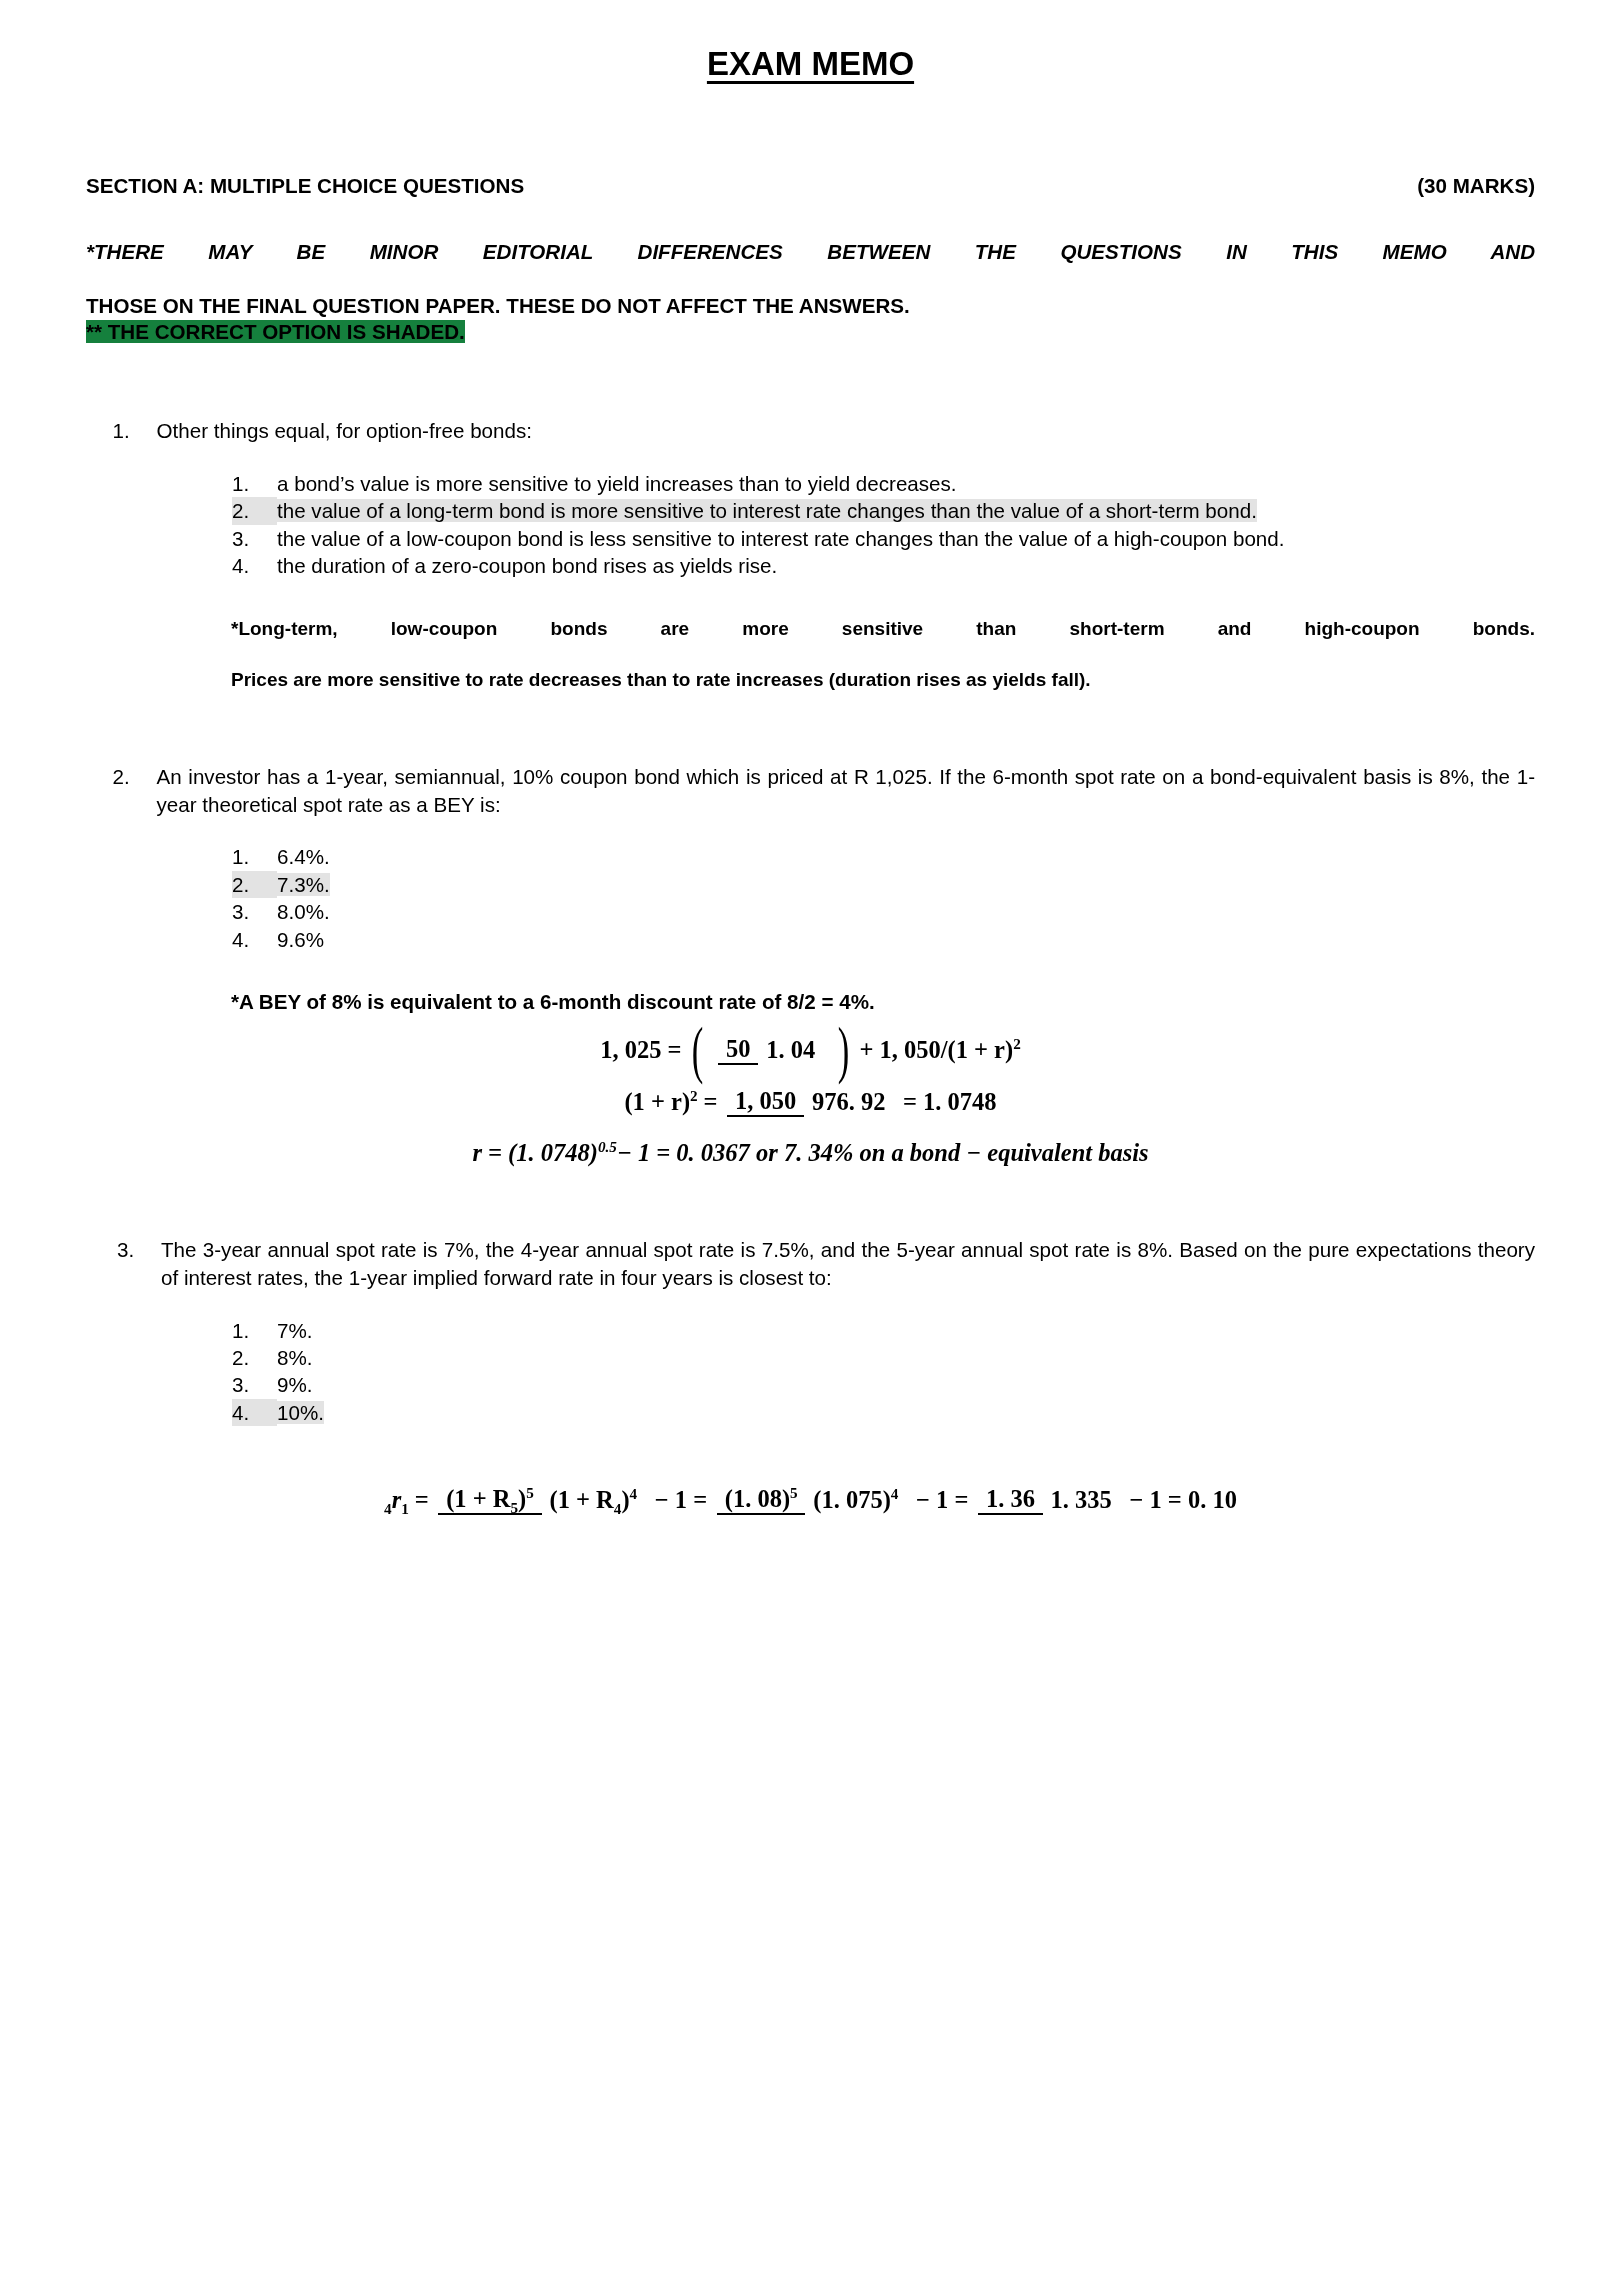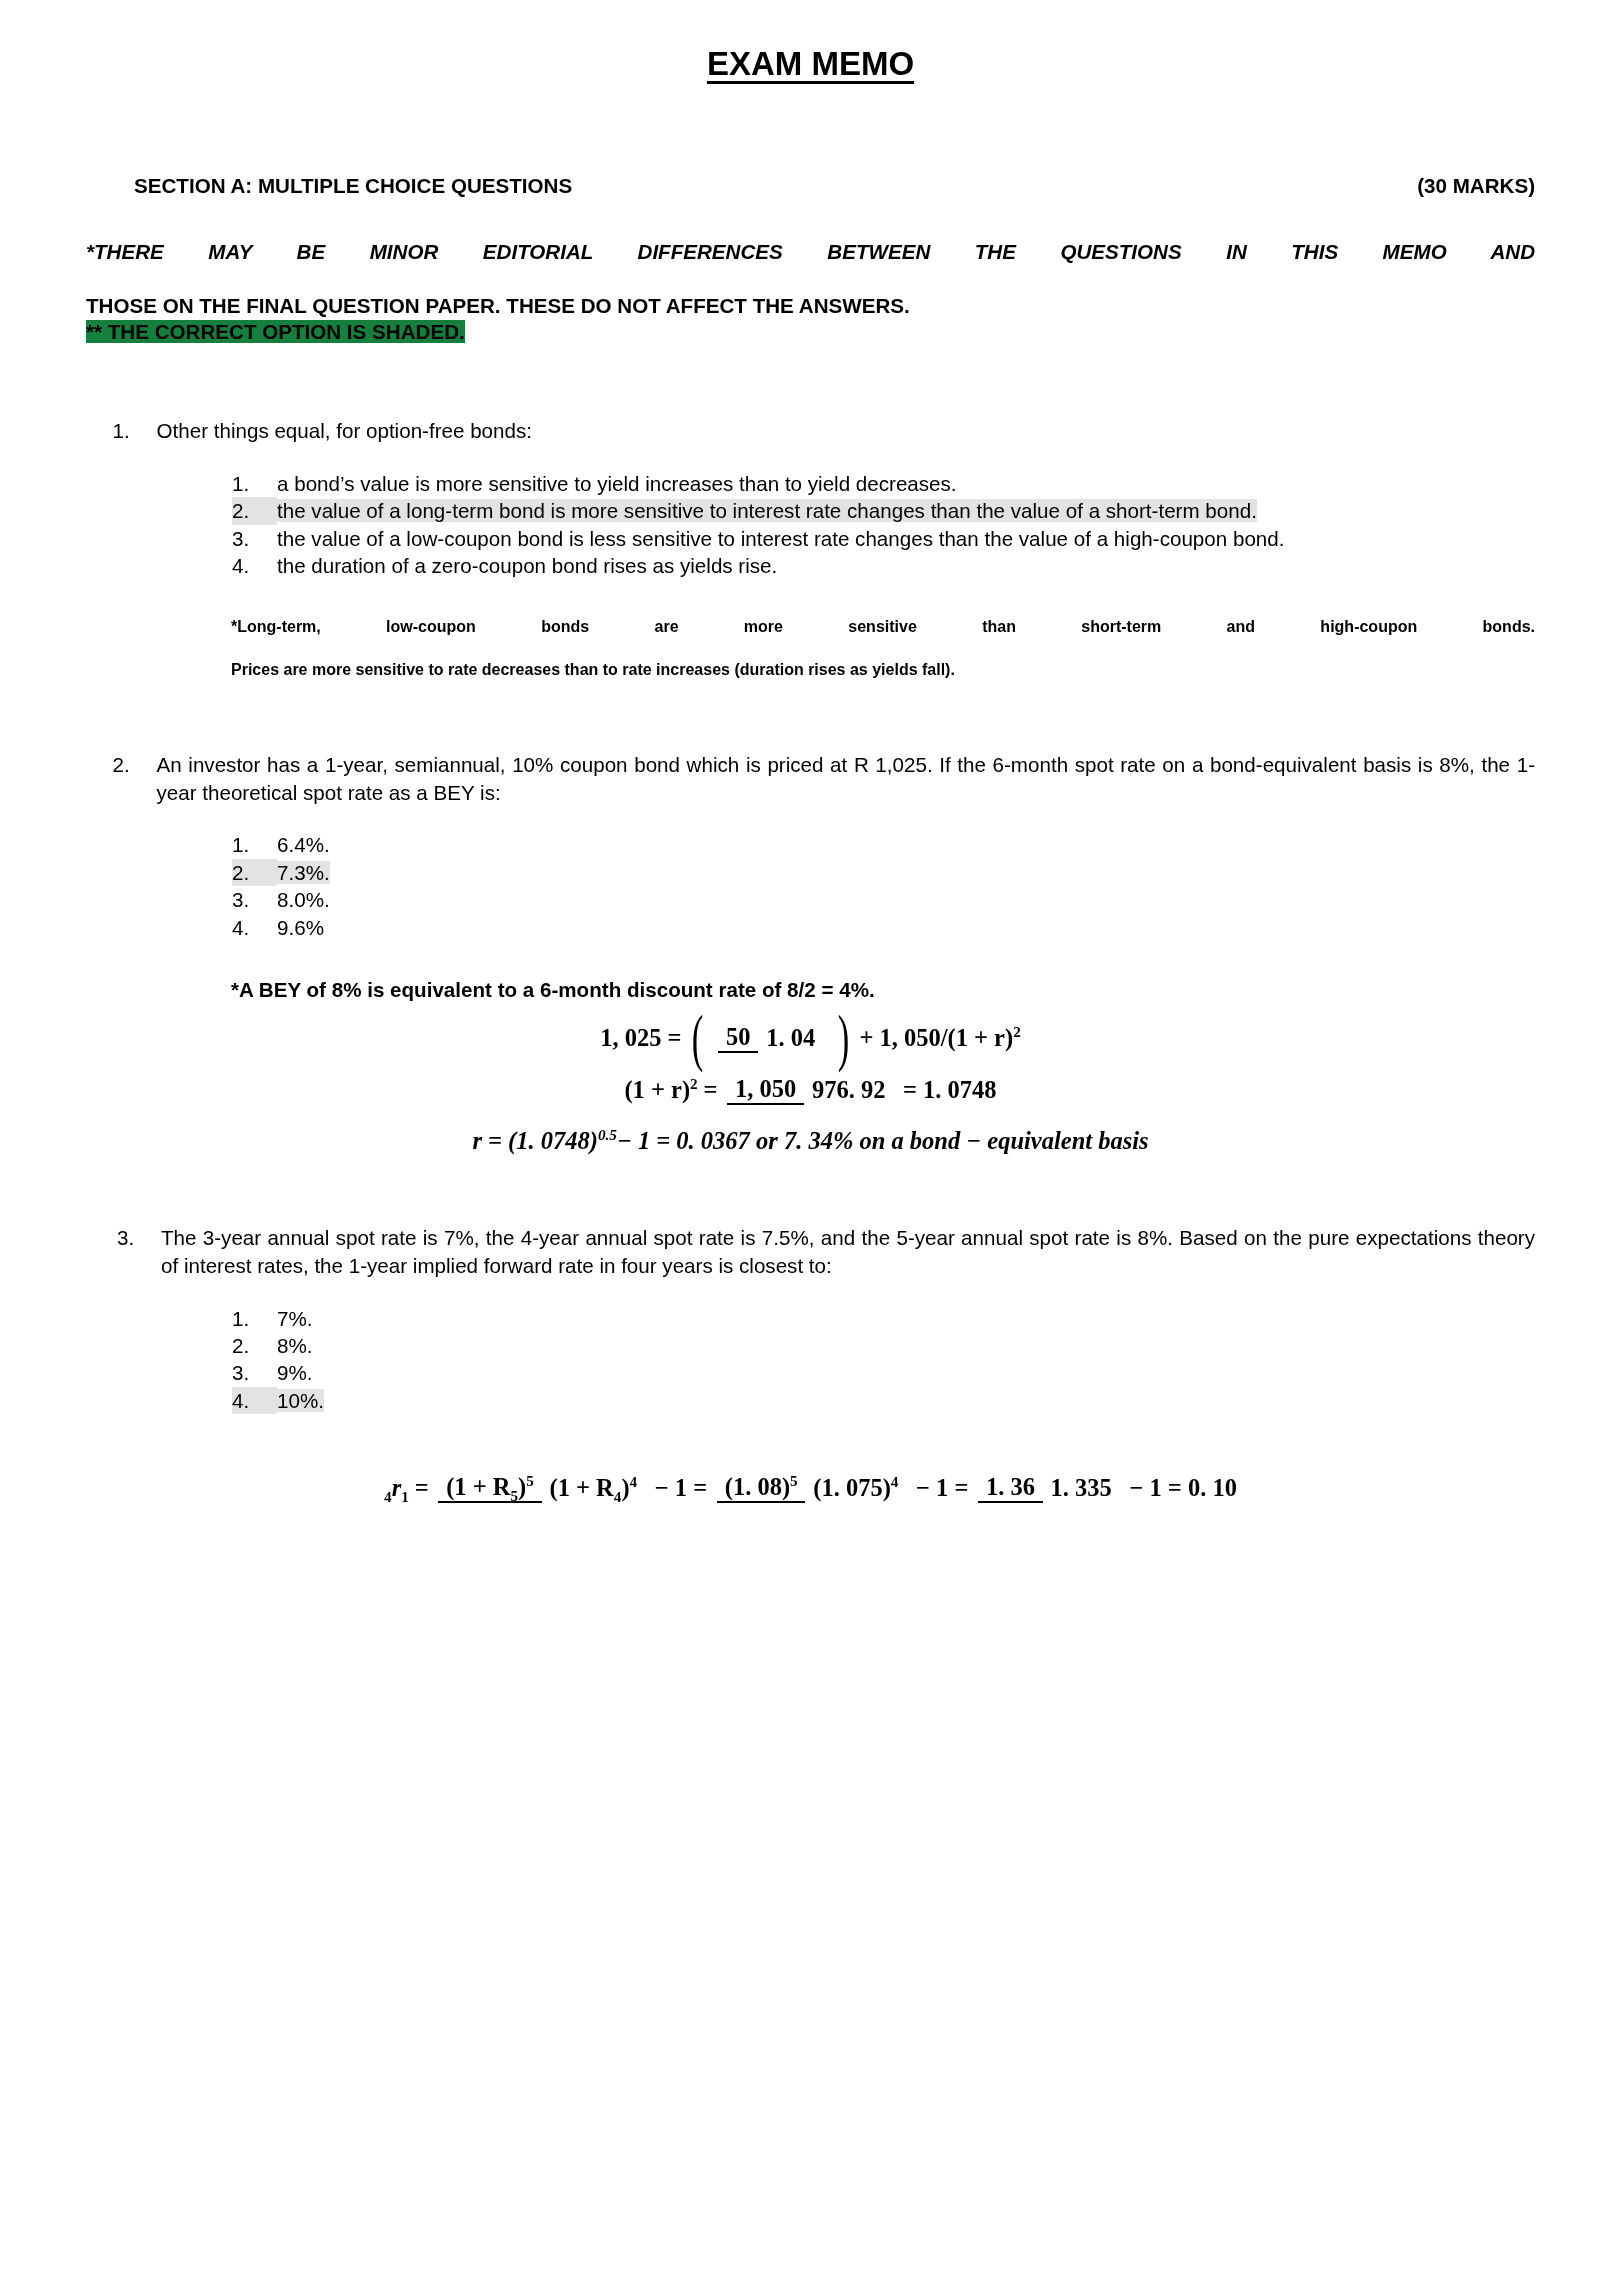--- a/index.html
+++ b/index.html
@@ -51,21 +51,20 @@
   }
 
   
   .section-row {
     display: flex;
     justify-content: space-between;
     align-items: baseline;
     font-size: 20.6px;
     font-weight: bold;
     margin-top: 91px;
-    margin-left: 48px;
   }
   .notice {
     font-size: 20.6px;
     font-weight: bold;
     line-height: 1.30;
     margin-top: 41px;
     text-align: justify;
     text-justify: inter-word;
   }
   .notice .line-just {
@@ -123,21 +122,21 @@
     text-align: justify;
     text-justify: inter-word;
   }
   .opts-deep { padding-left: 146px; }
 
   .opt-row.shaded .opt-num,
   .opt-row.shaded .opt-text > span { background: #e3e3e3; }
 
   
   .explain {
-    font-size: 16px;
+    font-size: 19px;
     font-weight: bold;
     line-height: 1.33;
     margin-top: 37px;
     padding-left: 56px;
     text-align: justify;
     text-justify: inter-word;
   }
   .explain .just-line { display: block; text-align: justify; }
   .explain .just-line::after { content: ""; display: inline-block; width: 100%; }
   .explain-plain {

